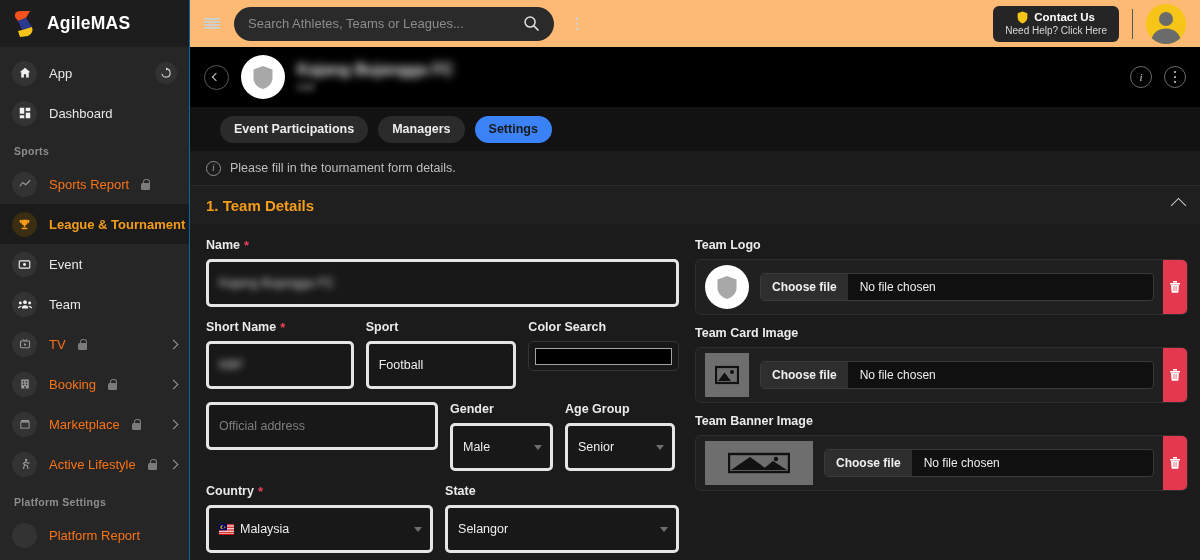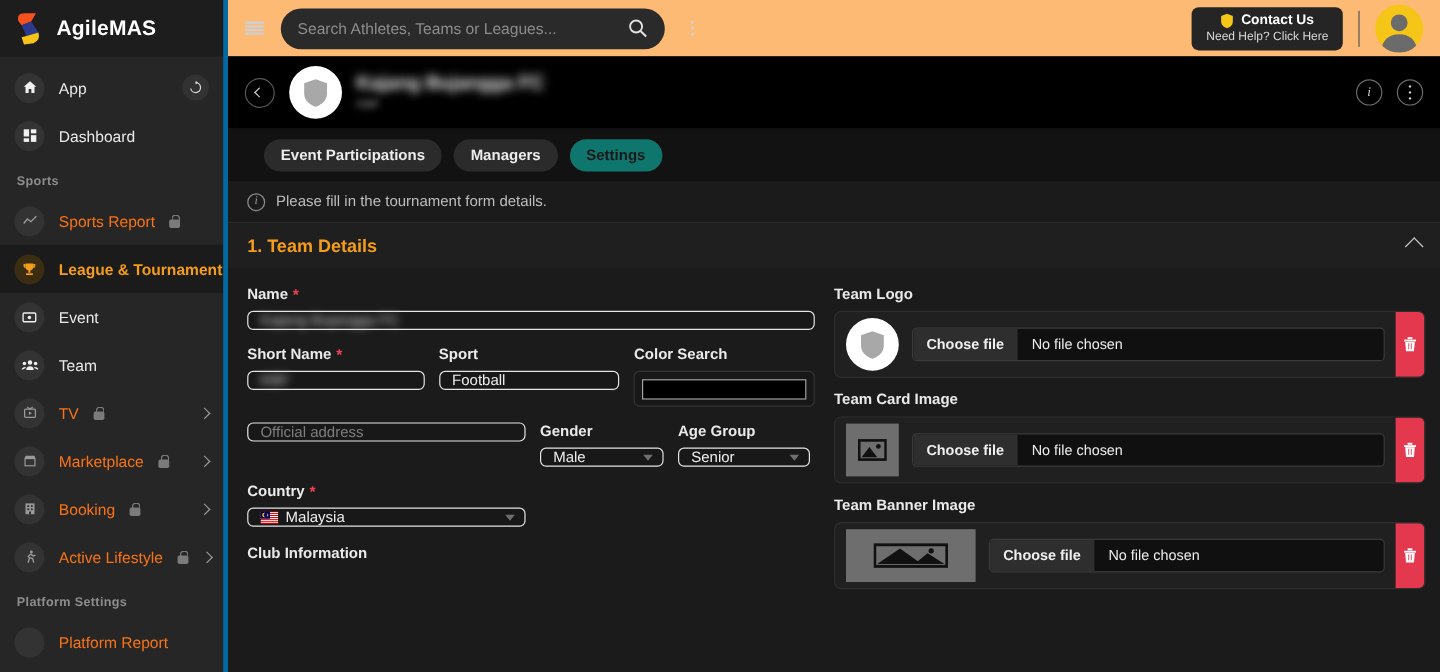--- a/index.html
+++ b/index.html
@@ -7,21 +7,21 @@
     width: 1200px; height: 560px;
     background: #1b1b1b;
     font-family: "Liberation Sans", sans-serif;
     overflow: hidden;
   }
   .app { display: flex; width: 1200px; height: 560px; }
 
   
   .sidebar {
     width: 190px; height: 560px; background: #262626;
-    border-right: 4px solid #0369a1;
+    border-right: 1px solid #0369a1;
     display: flex; flex-direction: column; overflow: hidden;
     position: relative;
   }
   .brand {
     height: 47px; min-height: 47px; background: #1d1d1d;
     display: flex; align-items: center; gap: 9px; padding-left: 12px;
   }
   .brand-logo { width: 26px; height: 30px; position: relative; flex: 0 0 auto; }
   .brand-name { color: #fff; font-size: 17.5px; font-weight: bold; letter-spacing: .2px; }
 
@@ -123,21 +123,21 @@
   }
   .circ-btn .i-glyph { color: #cfcfcf; font-size: 11px; font-family: "Liberation Serif", serif; font-style: italic; line-height: 1; }
 
   
   .tabs { height: 44px; min-height: 44px; background: #121212; display: flex; align-items: center; gap: 10px; padding: 0 30px; }
   .tab {
     height: 27px; border-radius: 14px; background: #2b2b2b; color: #ececec;
     font-size: 12.5px; font-weight: bold; display: flex; align-items: center;
     padding: 0 14px; cursor: pointer;
   }
-  .tab.active { background: #0f766e; color: #191919; }
+  .tab.active { background: #3b82f6; color: #191919; }
 
   
   .notice { height: 34px; min-height: 34px; display: flex; align-items: center; gap: 9px; padding: 0 16px; background: #1b1b1b; }
   .notice-ico {
     width: 15px; height: 15px; border-radius: 50%; border: 1px solid #8e8e8e;
     display: flex; align-items: center; justify-content: center; flex: 0 0 auto;
   }
   .notice-ico span { color: #9c9c9c; font-size: 10px; font-family: "Liberation Serif", serif; font-style: italic; line-height: 1; }
   .notice-text { font-size: 12.5px; font-weight: normal; color: #bdbdbd; }
 
@@ -150,21 +150,21 @@
   .chev-up { margin-left: auto; width: 11px; height: 11px; border-left: 1.7px solid #c9c9c9; border-top: 1.7px solid #c9c9c9; transform: rotate(45deg); }
 
   
   .body { flex: 1; display: flex; overflow: hidden; background: #1b1b1b; }
   .col-left { width: 505px; padding: 14px 16px 0; }
   .col-right { flex: 1; padding: 14px 12px 0 0; }
 
   .label { font-size: 12.5px; font-weight: bold; color: #eaeaea; margin-bottom: 7px; display: flex; align-items: center; gap: 4px; }
   .req { color: #ef4056; font-size: 13px; line-height: 1; }
   .field {
-    height: 16px; background: #181818; border: 1px solid #e5e5e5; border-radius: 5px;
+    height: 48px; background: #181818; border: 3px solid #e5e5e5; border-radius: 5px;
     display: flex; align-items: center; padding: 0 10px; font-size: 12.5px; color: #ededed;
   }
   .field.blurred { color: #d2d2d2; }
   .field.blurred span { filter: blur(3.5px); }
   .field .ph { color: #7e7e7e; }
   .field.select { position: relative; padding-right: 22px; }
   .caret {
     position: absolute; right: 8px; top: 50%; margin-top: -2px;
     width: 0; height: 0; border-left: 4px solid transparent; border-right: 4px solid transparent;
     border-top: 5px solid #6e6e6e;
@@ -297,41 +297,41 @@
           </svg>
         </span>
         <span class="nav-label">TV</span>
         <span class="lock"></span>
         <span class="chev-right"></span>
       </div>
 
       <div class="nav-item dim">
         <span class="ico-circle">
           <svg width="12" height="12" viewBox="0 0 16 16">
-            <path d="M2 5 L3.2 2.5 h9.6 L14 5 Z" fill="#9a9a9a"></path>
-            <rect x="2.5" y="5.5" width="11" height="8" fill="none" stroke="#9a9a9a" stroke-width="1.3"></rect>
-          </svg>
-        </span>
-        <span class="nav-label">Marketplace</span>
-        <span class="lock"></span>
-        <span class="chev-right"></span>
-      </div>
-
-      <div class="nav-item dim">
-        <span class="ico-circle">
-          <svg width="12" height="12" viewBox="0 0 16 16">
             <rect x="3" y="2" width="10" height="12" fill="#9a9a9a"></rect>
             <rect x="5" y="4" width="2" height="2" fill="#2a2a2a"></rect>
               <rect x="9" y="4" width="2" height="2" fill="#2a2a2a"></rect>
             <rect x="5" y="7.5" width="2" height="2" fill="#2a2a2a"></rect>
               <rect x="9" y="7.5" width="2" height="2" fill="#2a2a2a"></rect>
             <rect x="7" y="11" width="2" height="3" fill="#2a2a2a"></rect>
           </svg>
         </span>
         <span class="nav-label">Booking</span>
+        <span class="lock"></span>
+        <span class="chev-right"></span>
+      </div>
+
+      <div class="nav-item dim">
+        <span class="ico-circle">
+          <svg width="12" height="12" viewBox="0 0 16 16">
+            <path d="M2 5 L3.2 2.5 h9.6 L14 5 Z" fill="#9a9a9a"></path>
+            <rect x="2.5" y="5.5" width="11" height="8" fill="none" stroke="#9a9a9a" stroke-width="1.3"></rect>
+          </svg>
+        </span>
+        <span class="nav-label">Marketplace</span>
         <span class="lock"></span>
         <span class="chev-right"></span>
       </div>
 
       <div class="nav-item dim">
         <span class="ico-circle">
           <svg width="12" height="12" viewBox="0 0 16 16">
             <circle cx="9.5" cy="2.6" r="1.6" fill="#9a9a9a"></circle>
             <path d="M9 5 L6 7.5 L7.5 9 L6 14 M9 5 L11.5 7 L13.5 6.5 M7.5 9 L11 10 L12 14" fill="none" stroke="#9a9a9a" stroke-width="1.5" stroke-linecap="round"></path>
           </svg>
@@ -535,20 +535,29 @@
                   <rect width="8" height="6.3" fill="#010066"></rect>
                   <circle cx="3.4" cy="3.2" r="1.9" fill="#ffcc00"></circle>
                   <circle cx="4.3" cy="3.2" r="1.6" fill="#010066"></circle>
                   <path d="M5.6 1.6 l0.5 1.3 l1.3 0.3 l-1.3 0.3 l-0.5 1.3 l-0.2 -1.4 z" fill="#ffcc00"></path>
                 </svg>
               </span>
               <span>Malaysia</span>
               <span class="caret"></span>
             </div>
           </div>
+          <div style="width:239px">
+            <div class="label">
+              <span>State</span>
+            </div>
+            <div class="field select">
+              <span>Selangor</span>
+              <span class="caret"></span>
+            </div>
+          </div>
         </div>
 
         <div class="club-label">Club Information</div>
       </div>
 
       <div class="col-right">
 
         <div class="upload-block">
           <div class="label">
             <span>Team Logo</span>

